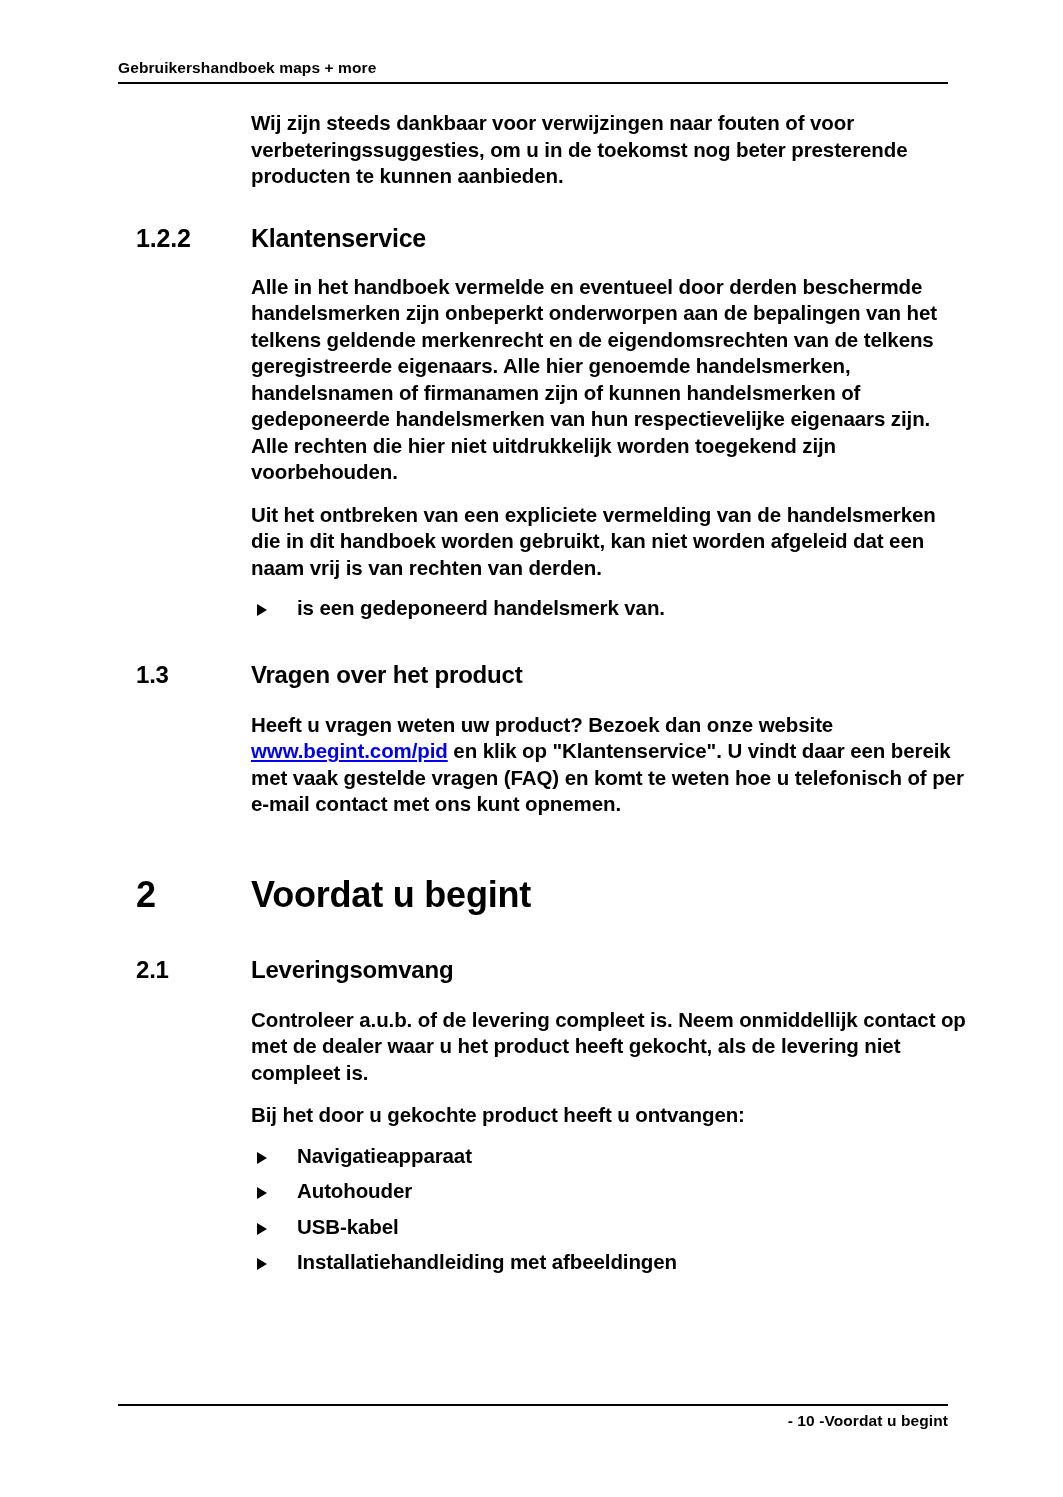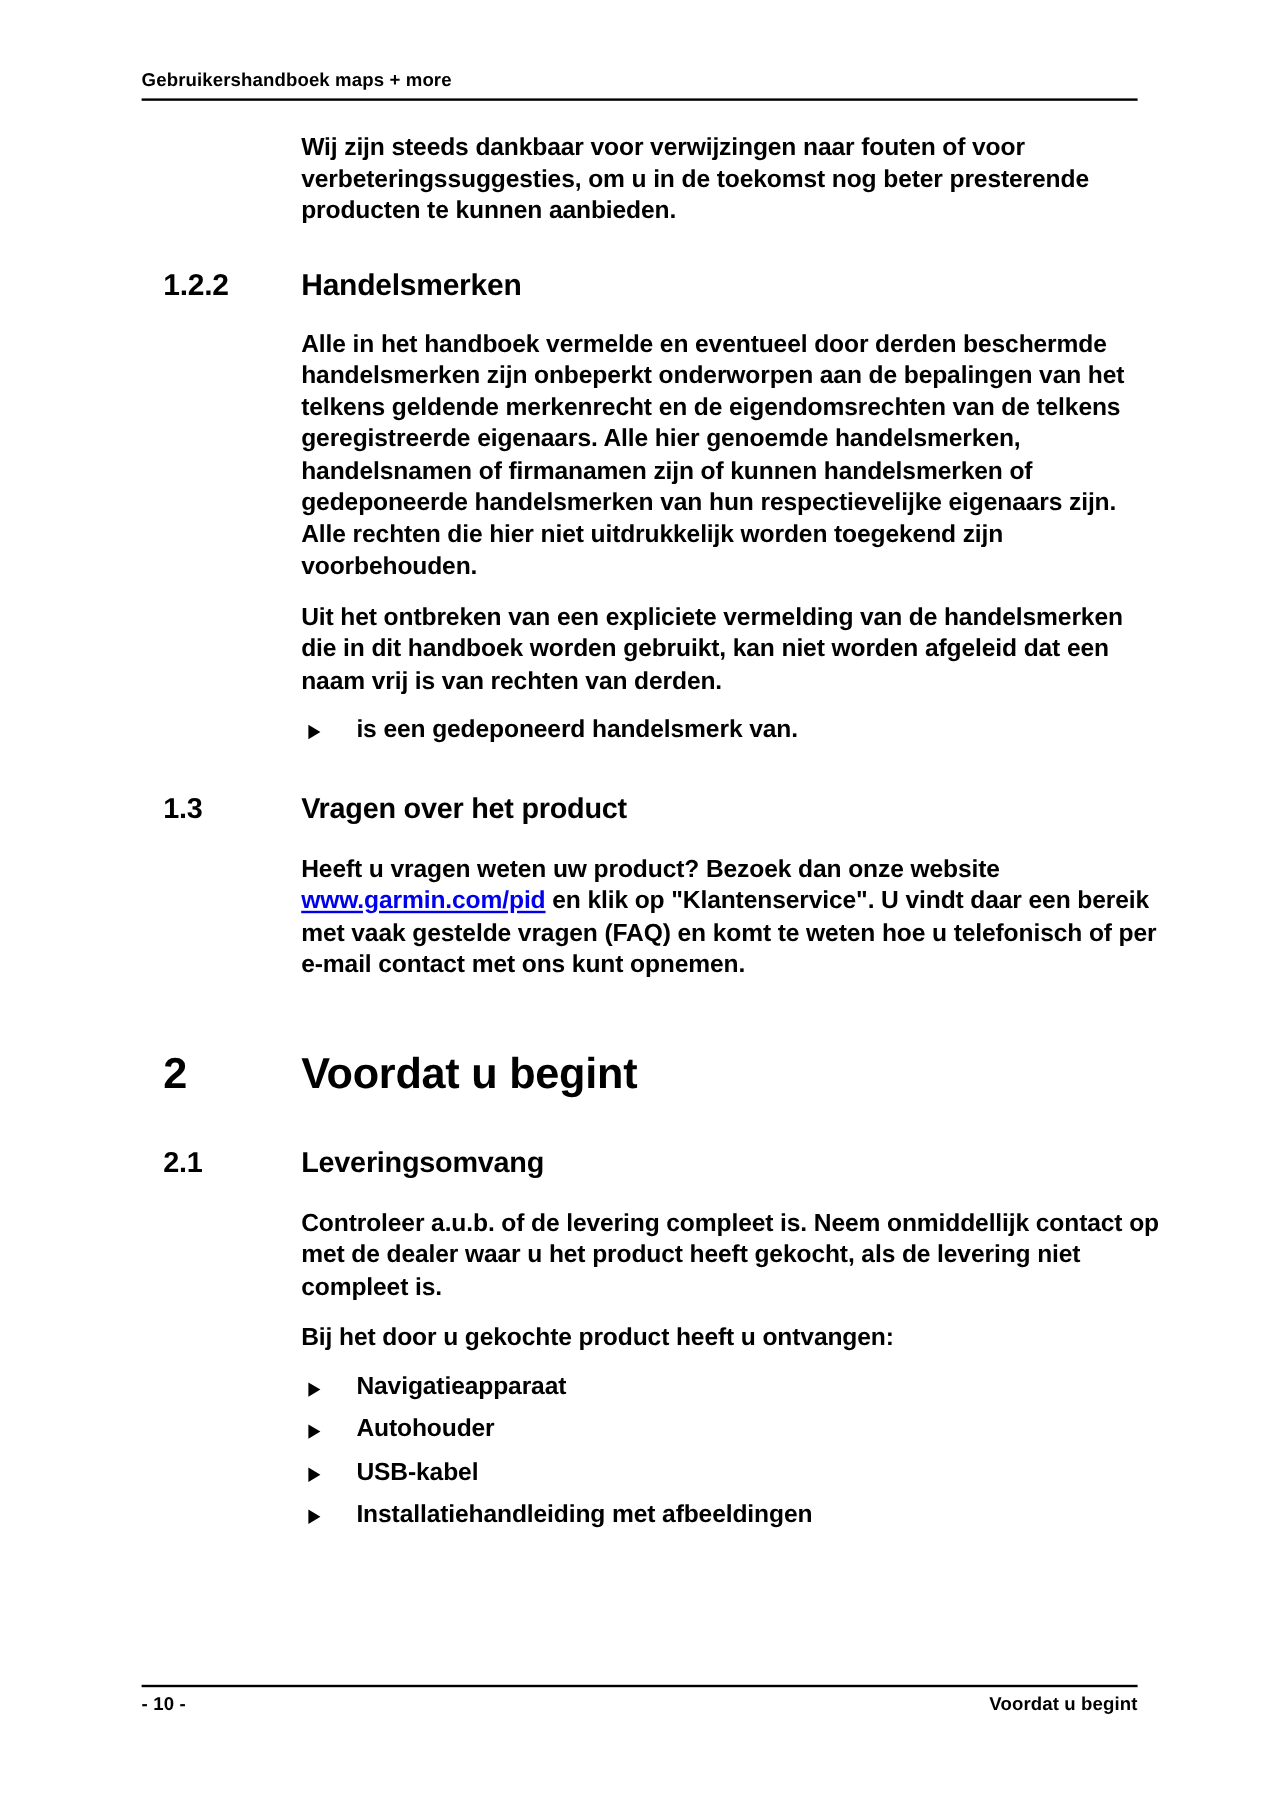--- a/index.html
+++ b/index.html
@@ -127,21 +127,21 @@
     width: 830px;
   }
   .footer .frule {
     border: 0;
     border-top: 2.5px solid #000000;
     margin: 0 0 6px 0;
     height: 0;
   }
   .footer .frow {
     display: flex;
-    justify-content: space-between;
+    justify-content: flex-end;
     align-items: baseline;
     font-size: 15.5px;
     font-weight: bold;
     letter-spacing: 0.1px;
   }
 </style>
 </head>
 <body>
 
 <div class="page">
@@ -150,39 +150,39 @@
     <div class="rh-text">Gebruikershandboek maps + more</div>
     <hr class="rule">
   </div>
 
   <div class="content">
 
     <p class="para">Wij zijn steeds dankbaar voor verwijzingen naar fouten of voor verbeteringssuggesties, om u in de toekomst nog beter presterende producten te kunnen aanbieden.</p>
 
     <div class="heading h3 sp-h3">
       <span class="num">1.2.2</span>
-      <span class="ttl">Handelsmerken</span>
+      <span class="ttl">Klantenservice</span>
     </div>
 
     <p class="para">Alle in het handboek vermelde en eventueel door derden beschermde handelsmerken zijn onbeperkt onderworpen aan de bepalingen van het telkens geldende merkenrecht en de eigendomsrechten van de telkens geregistreerde eigenaars. Alle hier genoemde handelsmerken, handelsnamen of firmanamen zijn of kunnen handelsmerken of gedeponeerde handelsmerken van hun respectievelijke eigenaars zijn. Alle rechten die hier niet uitdrukkelijk worden toegekend zijn voorbehouden.</p>
     <p class="para">Uit het ontbreken van een expliciete vermelding van de handelsmerken die in dit handboek worden gebruikt, kan niet worden afgeleid dat een naam vrij is van rechten van derden.</p>
 
     <ul class="bullets tight">
       <li>
         <span class="tri"></span>
         <span> is een gedeponeerd handelsmerk van.</span>
       </li>
     </ul>
 
     <div class="heading h2 sp-h2">
       <span class="num">1.3</span>
       <span class="ttl">Vragen over het product</span>
     </div>
 
-    <p class="para"><span>Heeft u vragen weten uw product? Bezoek dan onze website </span><a class="weblink" href="#">www.garmin.com/pid</a><span> en klik op "Klantenservice". U vindt daar een bereik met vaak gestelde vragen (FAQ) en komt te weten hoe u telefonisch of per e-mail contact met ons kunt opnemen.</span></p>
+    <p class="para"><span>Heeft u vragen weten uw product? Bezoek dan onze website </span><a class="weblink" href="#">www.begint.com/pid</a><span> en klik op "Klantenservice". U vindt daar een bereik met vaak gestelde vragen (FAQ) en komt te weten hoe u telefonisch of per e-mail contact met ons kunt opnemen.</span></p>
 
     <div class="heading h1 sp-h1">
       <span class="num">2</span>
       <span class="ttl">Voordat u begint</span>
     </div>
 
     <div class="heading h2 sp-h2">
       <span class="num">2.1</span>
       <span class="ttl">Leveringsomvang</span>
     </div>

